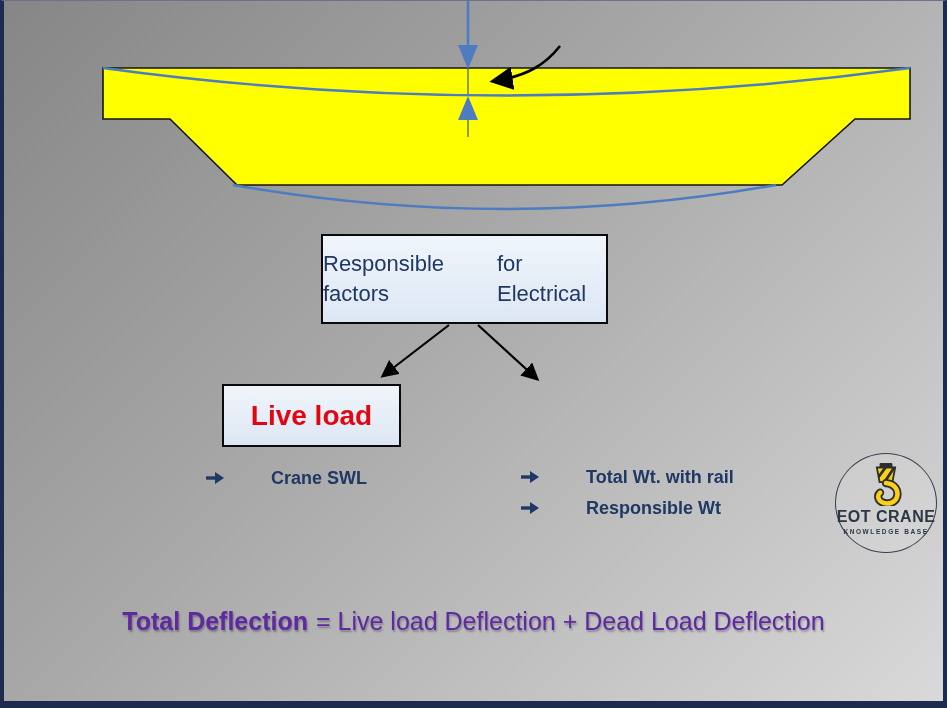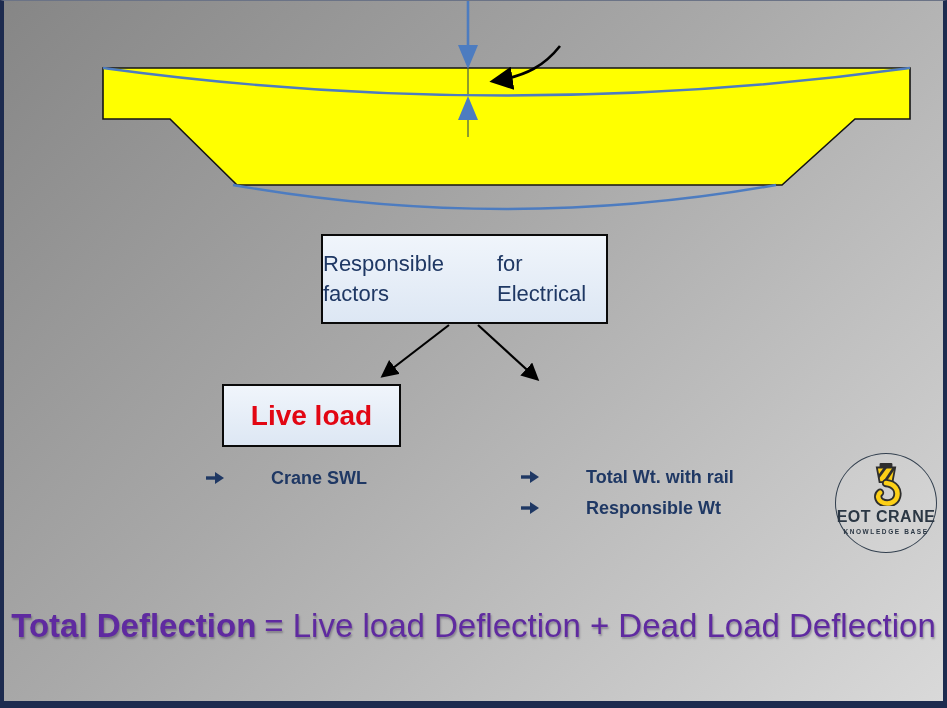--- a/index.html
+++ b/index.html
@@ -52,21 +52,21 @@
     border:1.5px solid #33404f;border-radius:50%;
     box-sizing:border-box;background:rgba(255,255,255,0.10);
     display:flex;flex-direction:column;align-items:center;justify-content:flex-start;
     padding-top:8px;
   }
   .logo-title{font-size:16px;font-weight:bold;color:#2b3744;letter-spacing:0.5px;margin-top:2px;}
   .logo-sub{font-size:6.5px;font-weight:bold;color:#2b3744;letter-spacing:1.6px;margin-top:2px;}
   
   .formula{
     position:absolute;left:0;right:0;top:606px;
-    text-align:center;font-size:33px;color:#5f2aa0;
+    text-align:center;font-size:25px;color:#5f2aa0;
     text-shadow:1px 2px 2px rgba(35,25,55,0.35);
     white-space:nowrap;
   }
   .formula .lead{font-weight:bold;}
   .formula .rest{margin-left:8px;}
 </style>
 </head>
 <body>
 
 <div class="slide">

